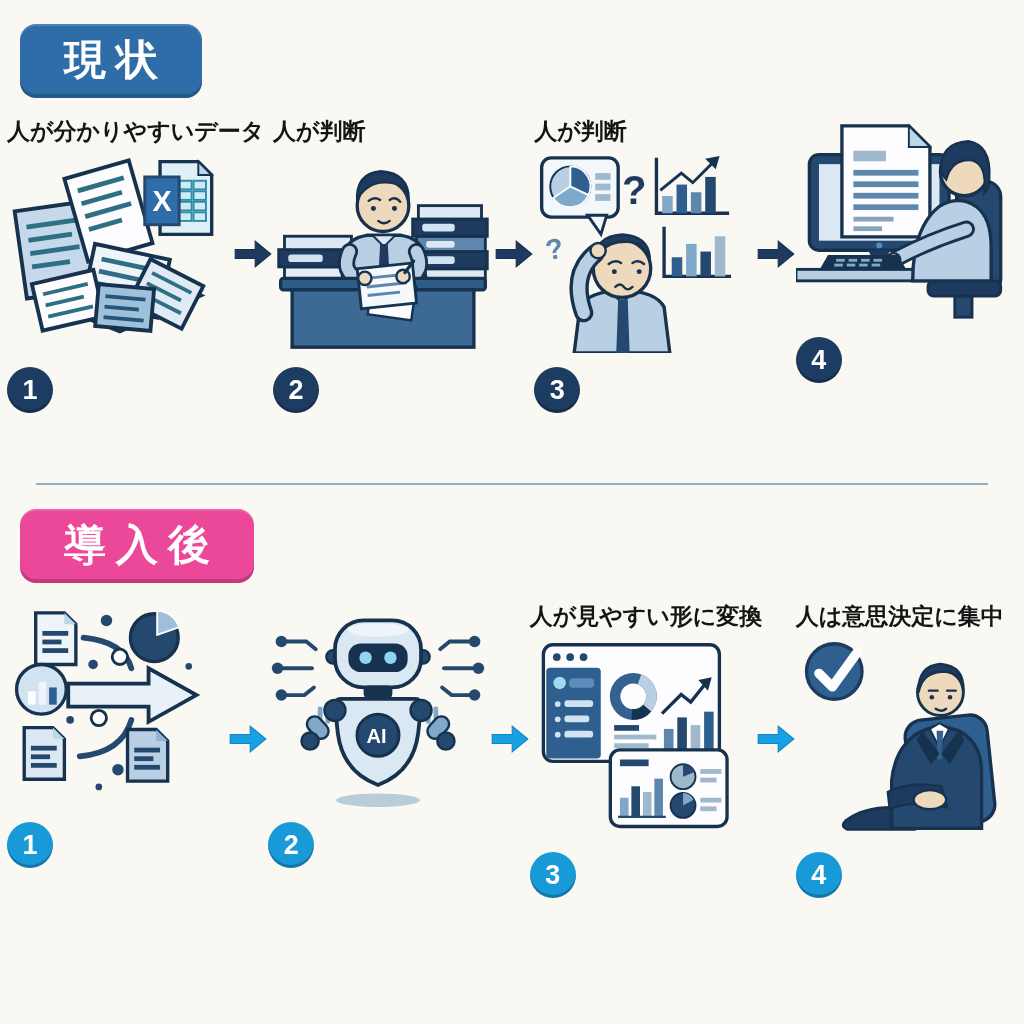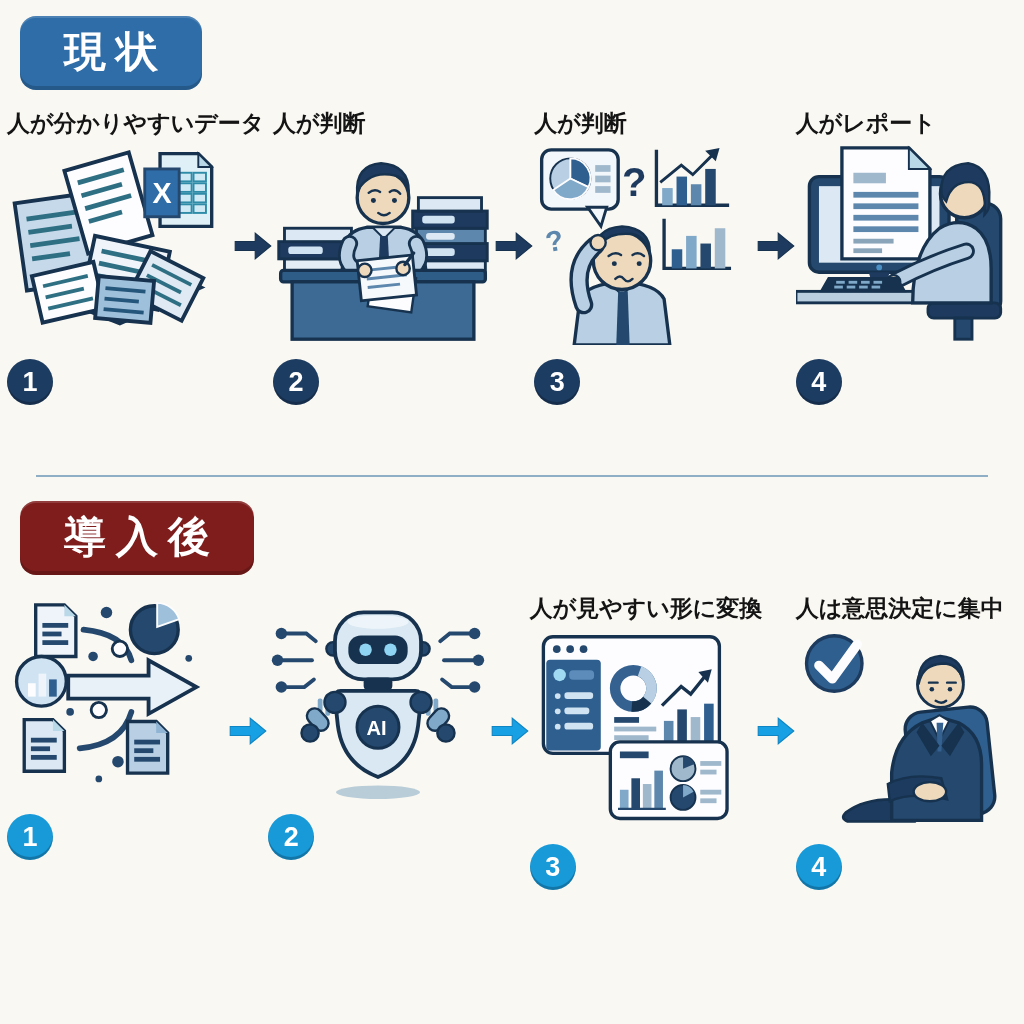--- a/index.html
+++ b/index.html
@@ -2,35 +2,35 @@
 <html><head>
 <meta charset="utf-8">
 <style>
   * { margin:0; padding:0; box-sizing:border-box; }
   html,body { width:1024px; height:1024px; }
   body {
     background:#faf8f2;
     font-family:"Liberation Sans","DejaVu Sans",sans-serif;
     overflow:hidden;
   }
-  .canvas { width:1024px; height:1024px; padding-top:16px; }
+  .canvas { width:1024px; height:1024px; padding-top:24px; }
 
   .section-badge {
     margin-left:20px;
     display:inline-block;
     color:#fff;
     font-weight:bold;
     font-size:42px;
     letter-spacing:10px;
     padding:8px 34px 10px 44px;
     border-radius:16px;
     box-shadow: inset 0 -4px 0 rgba(0,0,0,.18), inset 0 2px 0 rgba(255,255,255,.15);
   }
   .badge-current { background:#2e6da8; }
-  .badge-after   { background:#7f1d1d; }
+  .badge-after   { background:#ec4899; }
 
   .steps-row {
     display:flex;
     align-items:flex-start;
     margin-top:18px;
     padding:0 7px;
   }
   .step {
     width:226px;
     display:flex;
@@ -258,21 +258,20 @@
           <circle cx="67" cy="103" r="8" fill="#eed9bd" stroke="#16324e" stroke-width="2.5"></circle>
         </svg>
         <div class="num-badge num-current">3</div>
       </div>
 
       <svg class="flow-arrow arrow-dark" viewBox="0 0 72 58">
           <polygon points="4,21 40,21 40,6 68,29 40,52 40,37 4,37"></polygon>
         </svg>
 
       <div class="step">
-        <div class="step-label">人がレポート</div>
         <svg class="illus" viewBox="0 0 230 210">
           <rect x="168" y="62" width="46" height="118" rx="16" fill="#24486e" stroke="#16324e" stroke-width="3.5"></rect>
           <rect x="138" y="166" width="76" height="16" rx="6" fill="#1e3a5f" stroke="#16324e" stroke-width="3"></rect>
           <rect x="166" y="182" width="18" height="22" fill="#24486e" stroke="#16324e" stroke-width="3"></rect>
           <rect x="14" y="34" width="146" height="100" rx="10" fill="#24486e" stroke="#16324e" stroke-width="3.5"></rect>
           <rect x="24" y="44" width="126" height="80" fill="#dce9f4"></rect>
           <path d="M 48 4 H 118 L 140 26 V 120 H 48 Z" fill="#fdfdff" stroke="#16324e" stroke-width="3.5"></path>
           <polygon points="118,4 140,26 118,26" fill="#b9d8e8" stroke="#16324e" stroke-width="2"></polygon>
           <rect x="60" y="30" width="34" height="11" fill="#9fb8cc"></rect>
           <g fill="#5d87ad">

